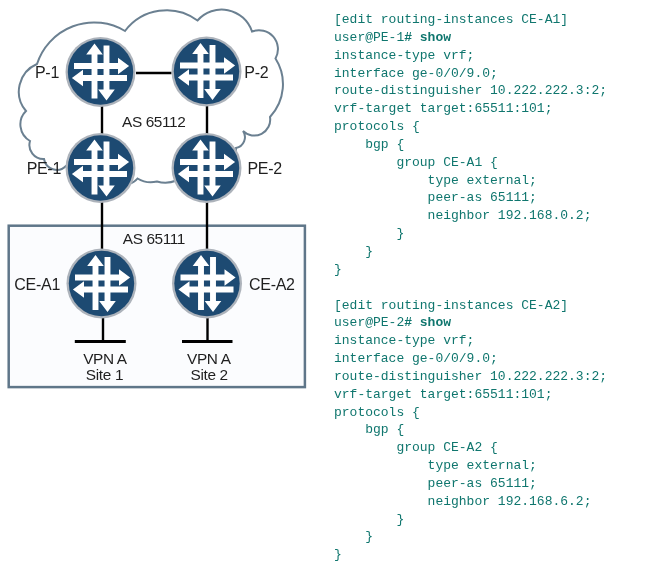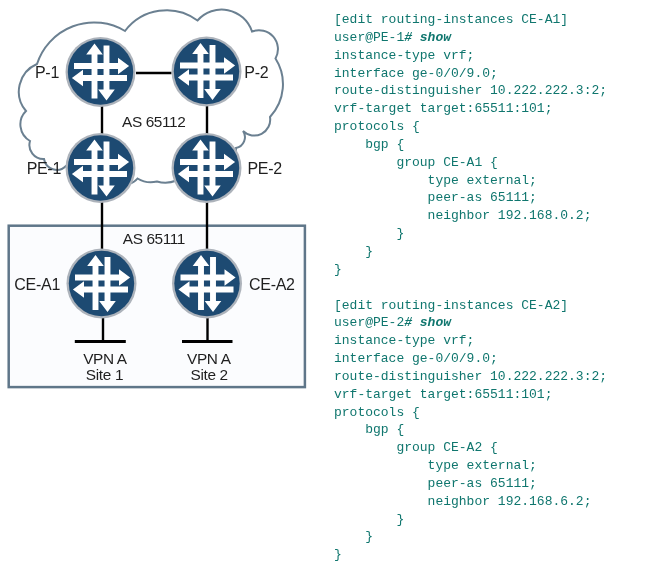--- a/index.html
+++ b/index.html
@@ -1,18 +1,18 @@
 <!DOCTYPE html>
 <html><head>
 <meta charset="utf-8">
 <style>
 html,body{margin:0;padding:0;background:#ffffff;width:671px;height:565px;overflow:hidden;}
 #diagram{position:absolute;left:0;top:0;}
 #code{position:absolute;left:330px;top:7px;font-family:"Liberation Mono",monospace;font-size:13px;line-height:17.85px;color:#0f766e;margin:4px;white-space:pre;}
-#code b{font-weight:bold;font-style:italic;}
+#code b{font-weight:bold;}
 </style>
 </head>
 <body>
 <svg id="diagram" width="325" height="400" viewBox="0 0 325 400">
   <defs>
     <g id="router">
       <circle cx="0" cy="0" r="35" fill="#adb3bb"></circle>
       <circle cx="0" cy="0" r="32.7" fill="#1d4a72"></circle>
       <g fill="#ffffff">
         <path transform="translate(0,-6)" d="M -26.5 -2.95 L 17.5 -2.95 L 17.5 -8.3 L 28.6 0 L 17.5 8.3 L 17.5 2.95 L -26.5 2.95 Z"></path>

